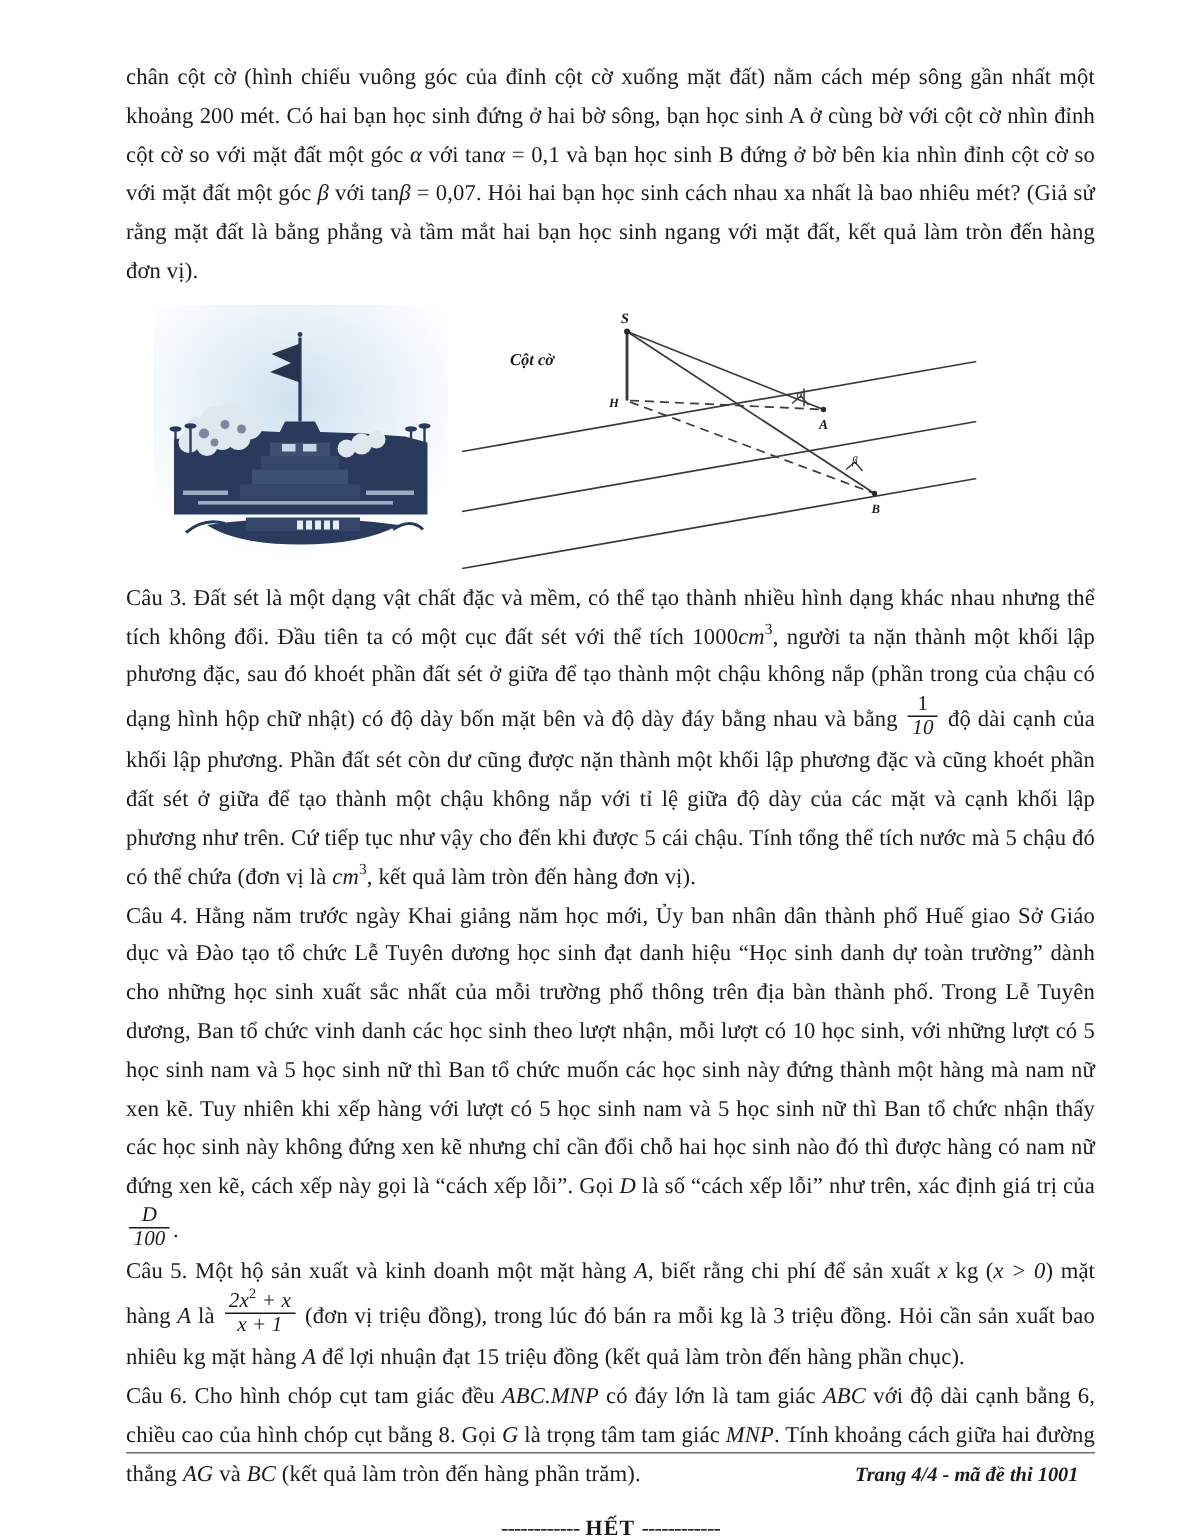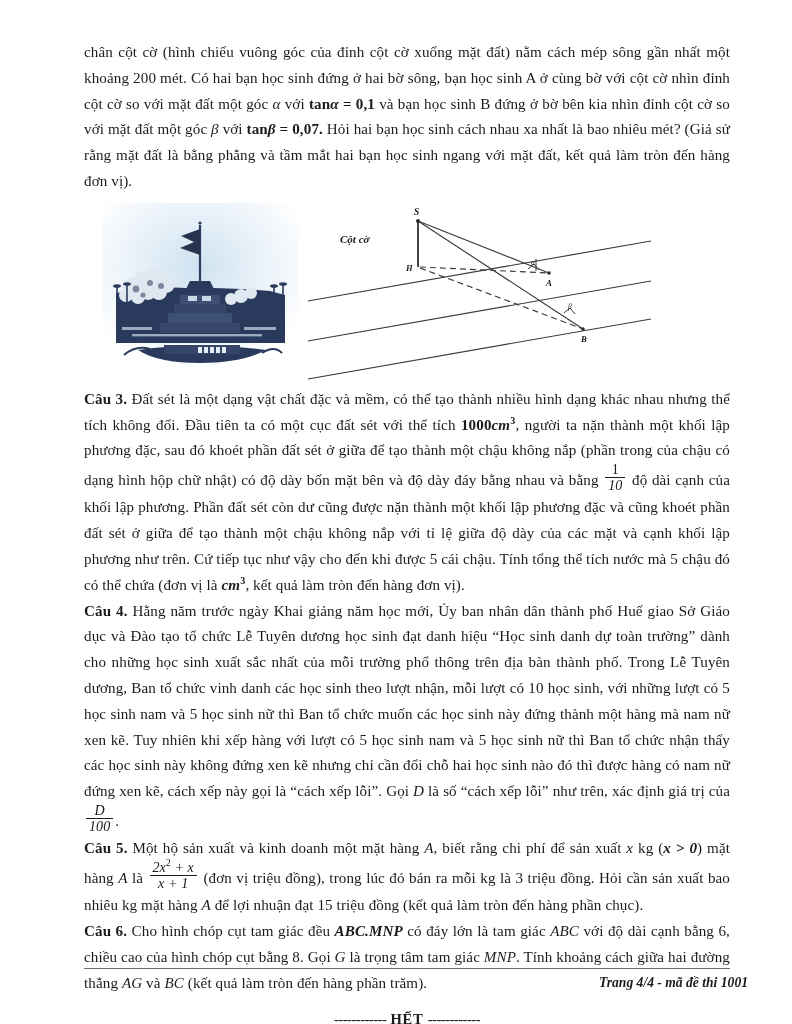--- a/index.html
+++ b/index.html
@@ -24,23 +24,23 @@
   
   .para {
     font-size: 15.1px;
     line-height: 25.8px;
     text-align: justify;
     text-justify: inter-word;
     margin: 0;
     letter-spacing: .1px;
   }
   .para + .para { margin-top: 0; }
-  .q-label { font-weight: bold; }
+  .q-label { font-weight: normal; }
   .mi { font-style: italic; font-family: "Liberation Serif", serif; }
-  .nowrap { white-space: nowrap; font-weight: bold; }
+  .nowrap { white-space: nowrap; }
 
   
   .frac {
     display: inline-block;
     vertical-align: -0.52em;
     text-align: center;
     font-size: 0.93em;
     line-height: 1.08;
     margin: 0 2px;
     position: relative;
@@ -93,21 +93,21 @@
   .rule {
     position: absolute;
     left: 84px;
     right: 62px;
     top: 968px;
     height: 0;
     border-top: 1.6px solid #6d6d6d;
   }
   .page-foot {
     position: absolute;
-    right: 44px;
+    right: 73px;
     top: 975px;
     font-style: italic;
     font-weight: bold;
     font-size: 13.6px;
     white-space: nowrap;
   }
 </style>
 </head>
 <body>
 

